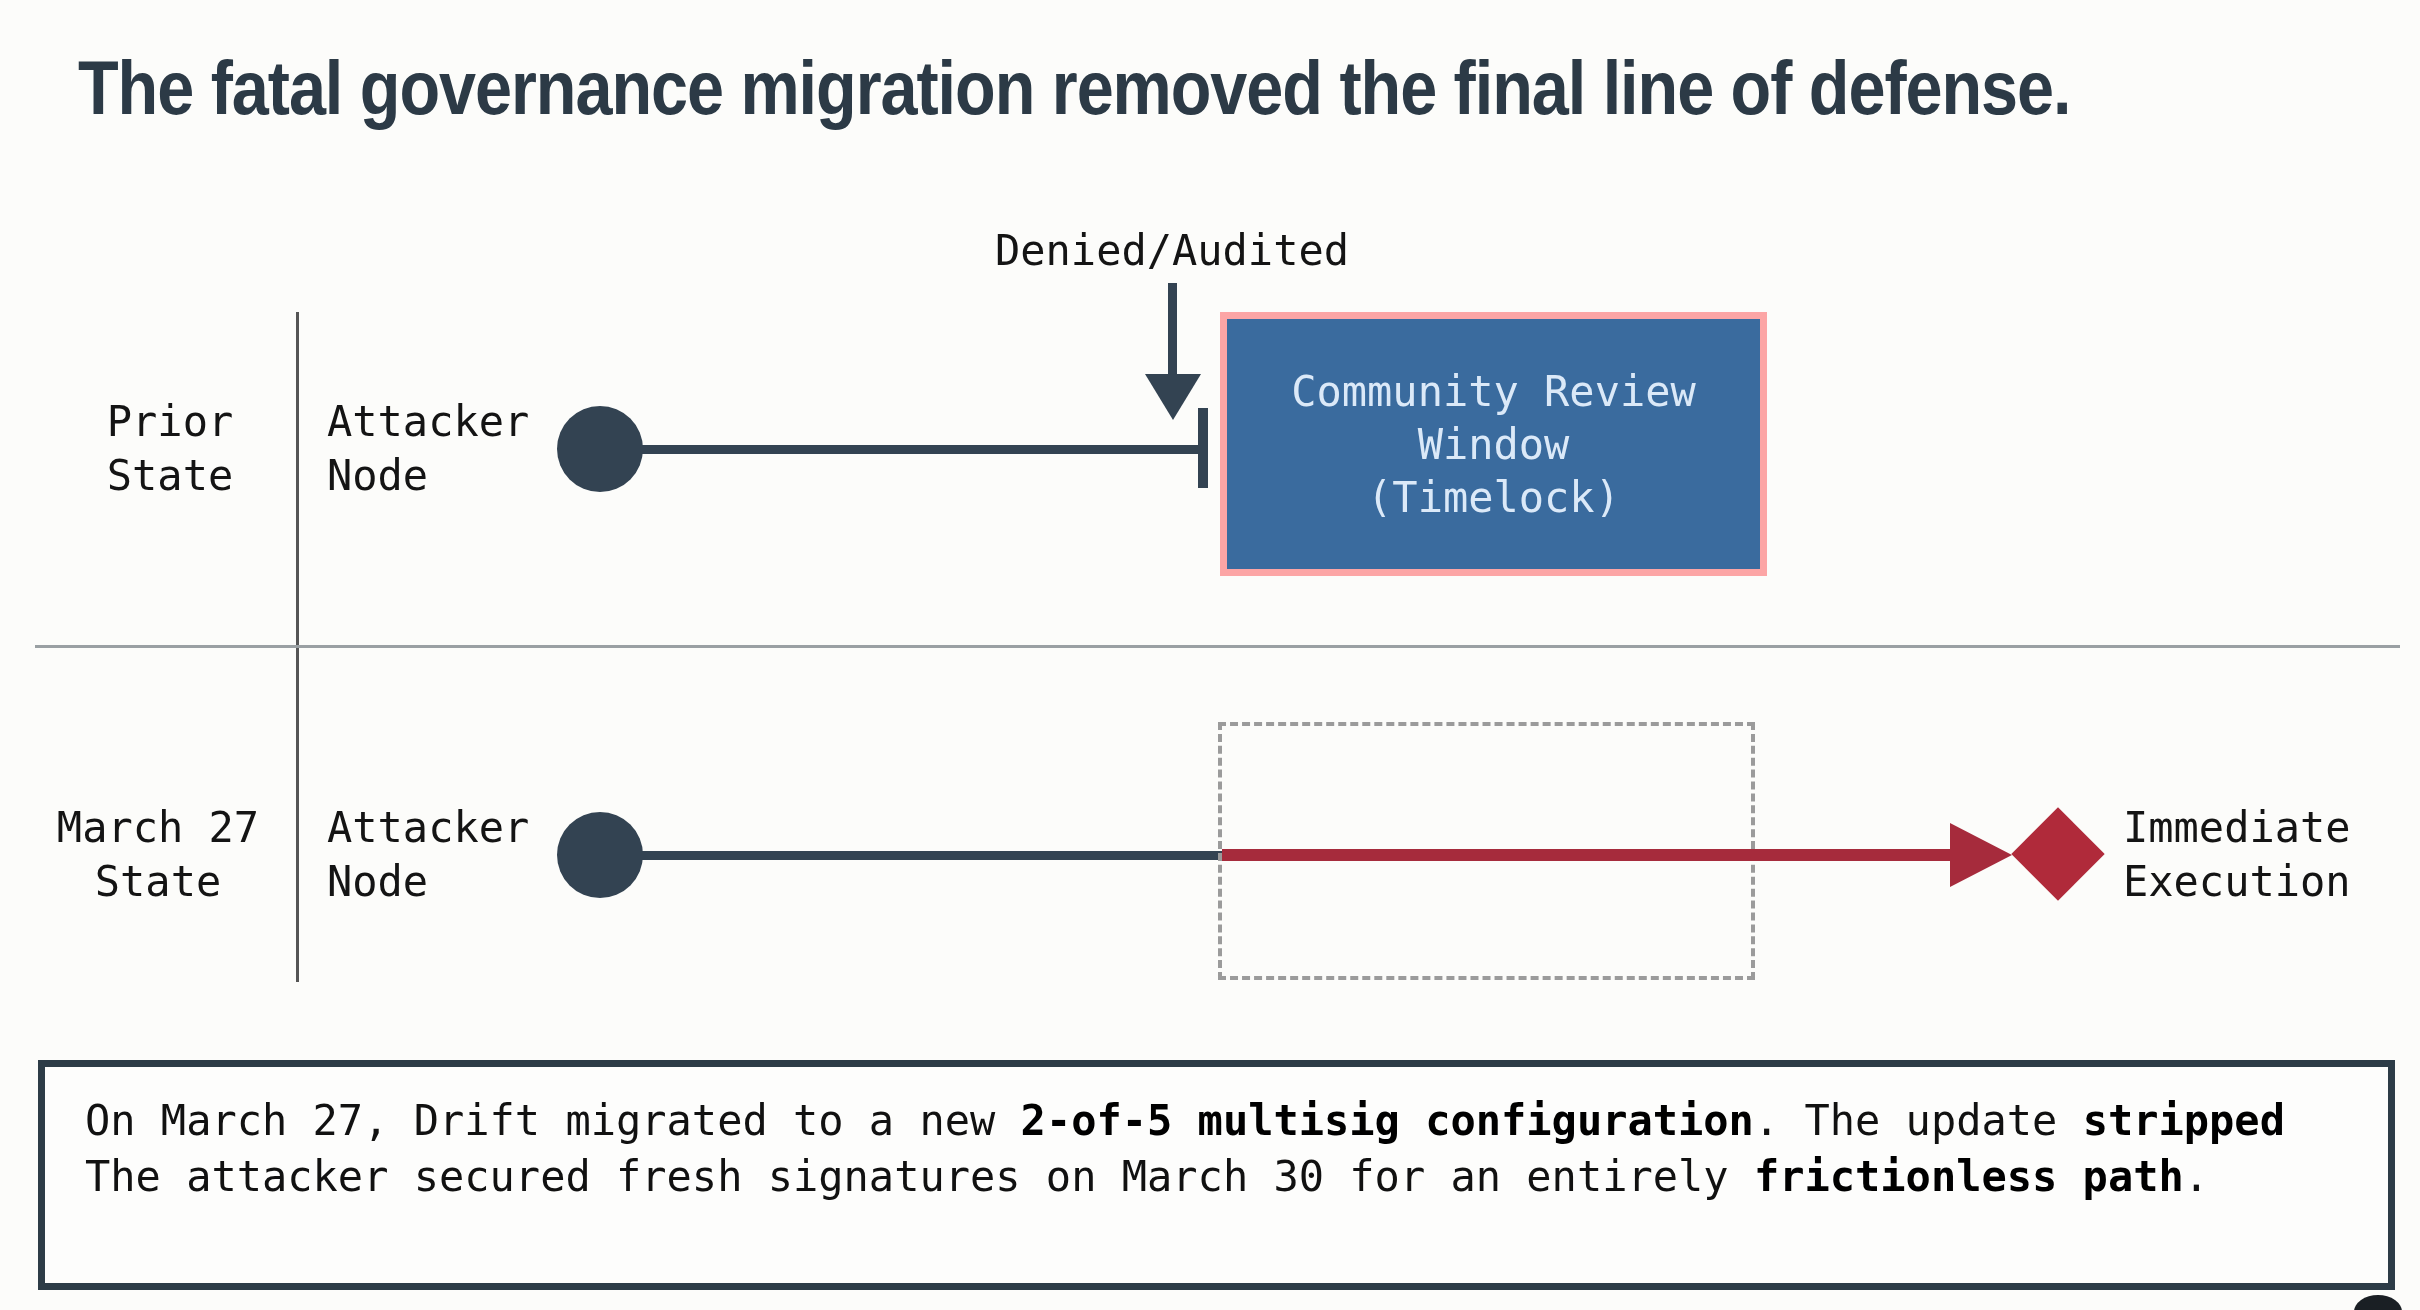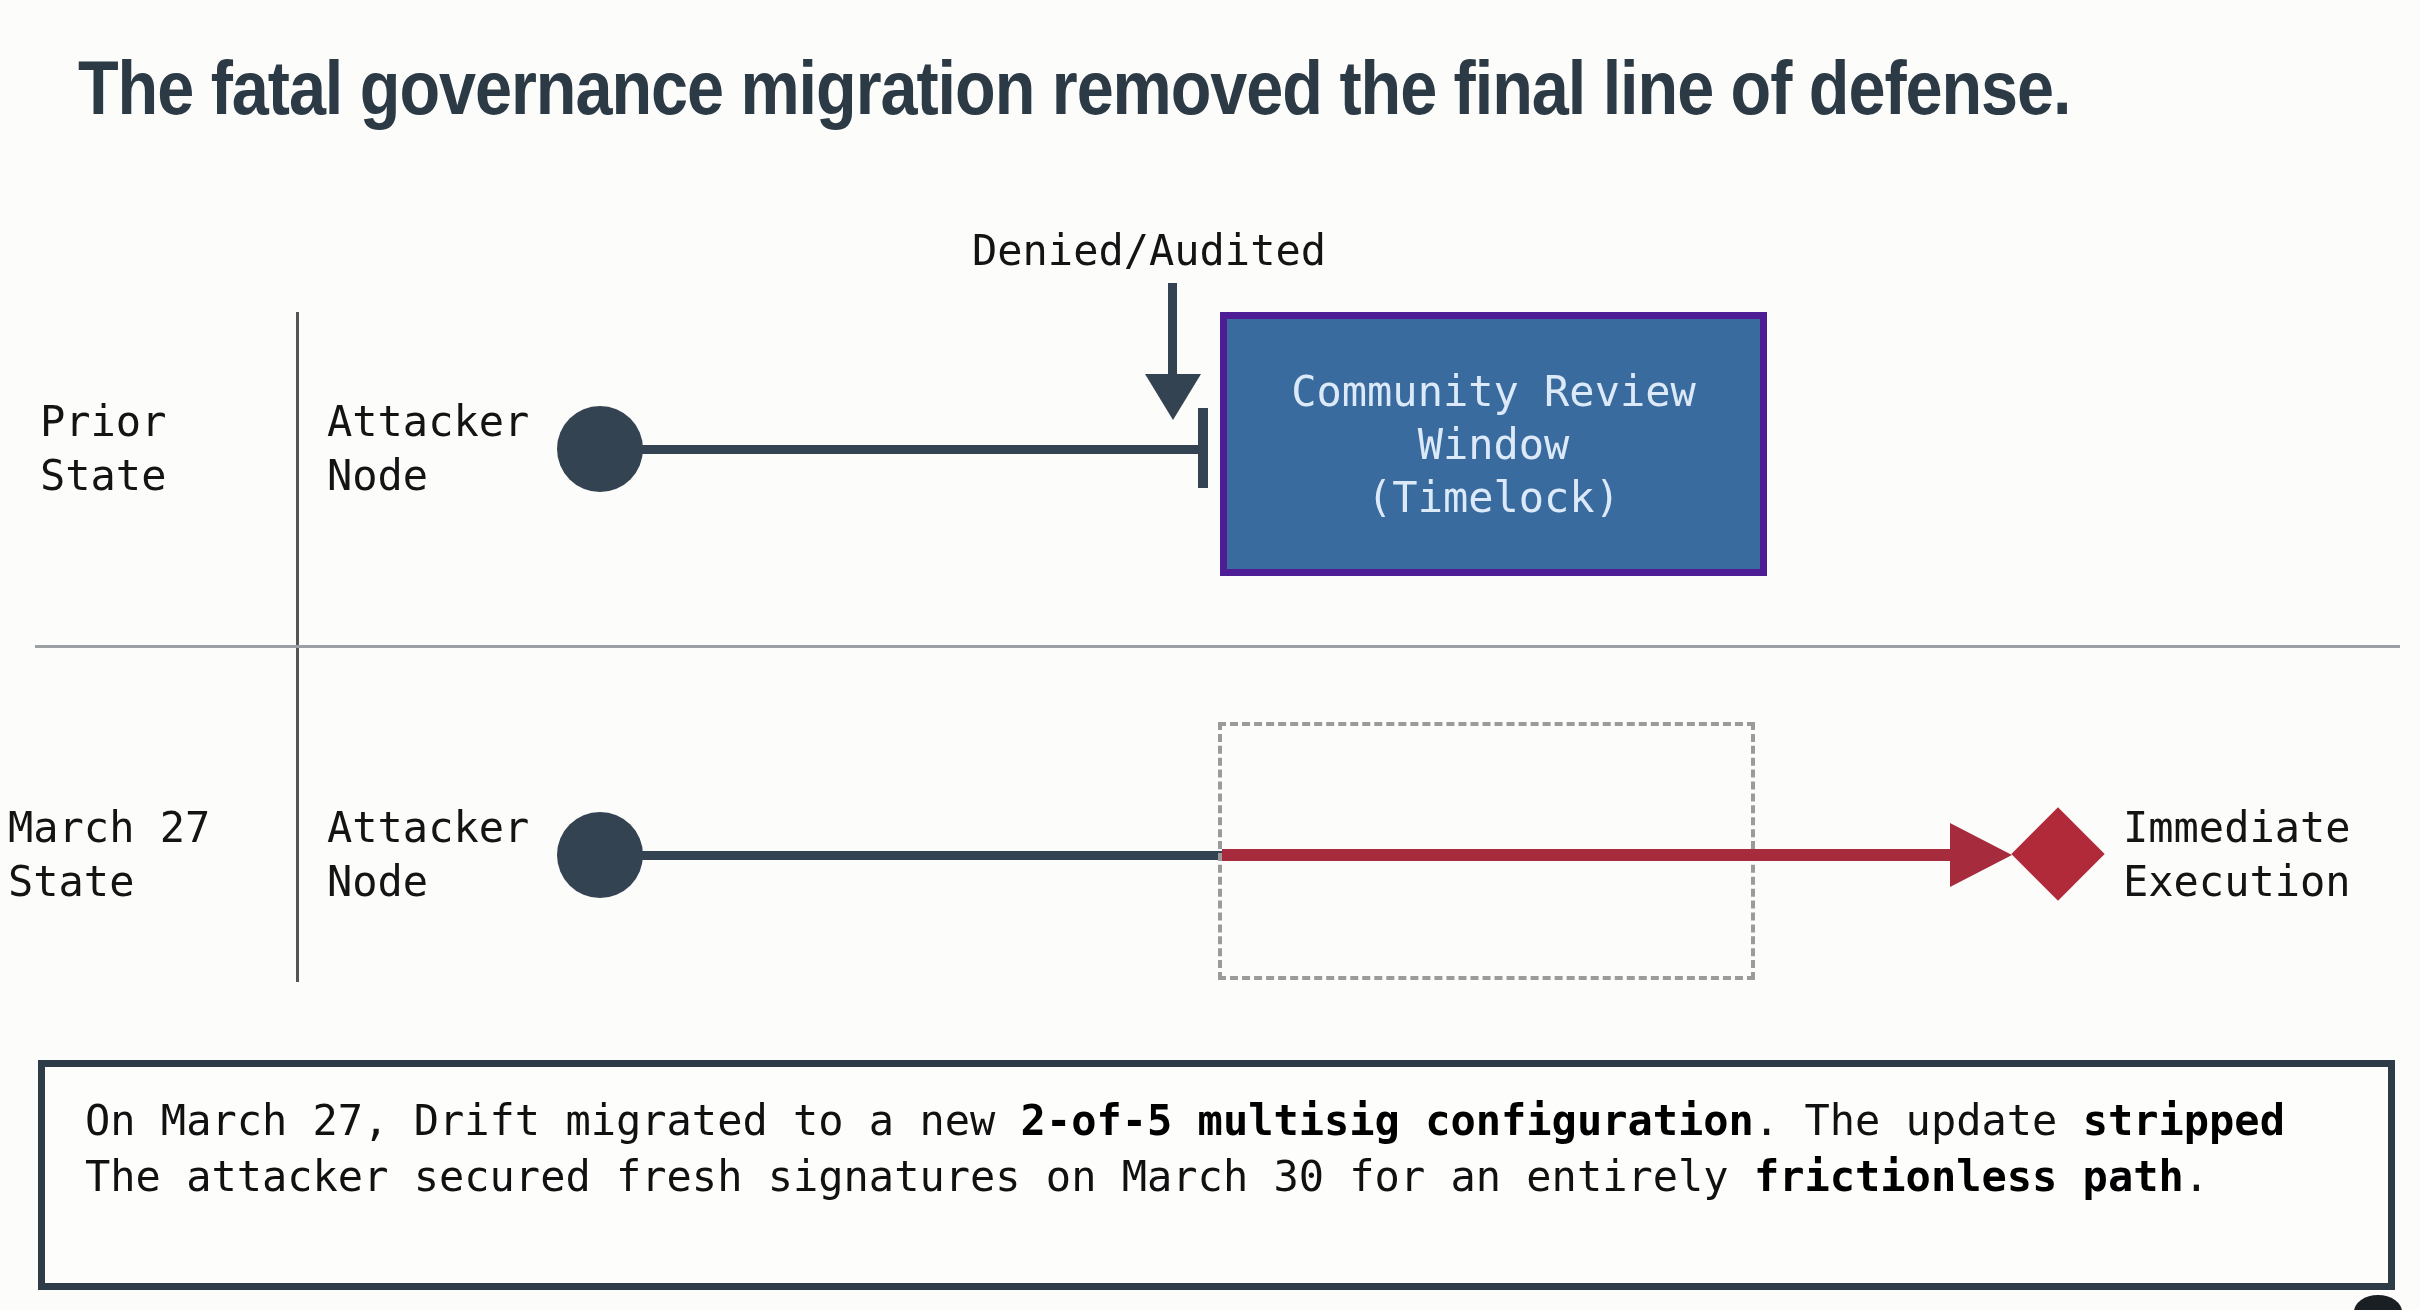--- a/index.html
+++ b/index.html
@@ -21,41 +21,41 @@
     color:#2c3a46;white-space:nowrap;
     transform:scale(1.04,1.18);transform-origin:left top;
   }
 
   
   .v-axis{position:absolute;left:296px;top:312px;width:3px;height:670px;background:#555555;}
   .h-divider{position:absolute;left:35px;top:645px;width:2365px;height:3px;background:#9aa0a3;}
 
   
   .mono-label{position:absolute;font-size:42px;line-height:54px;white-space:pre;color:#141414;}
-  .center{text-align:left;}
+  .center{text-align:center;}
   .right{}
 
   
   .node{position:absolute;width:86px;height:86px;border-radius:50%;background:#334352;}
   .hline-dark{position:absolute;height:9px;background:#334352;}
   .hline-red{position:absolute;height:12px;background:#a62b3c;}
   .tbar{position:absolute;left:1198px;top:408px;width:10px;height:80px;background:#334352;}
 
   
   .arrow-shaft{position:absolute;left:1168px;top:283px;width:9px;height:93px;background:#334352;}
   .arrow-head-down{
     position:absolute;left:1145px;top:374px;width:0;height:0;
     border-left:28px solid transparent;border-right:28px solid transparent;
     border-top:46px solid #334352;
   }
 
   
   .timelock-box{
     position:absolute;left:1220px;top:312px;width:547px;height:264px;
-    box-sizing:border-box;border:7px solid #4c1d95;background:#3a6b9e;
+    box-sizing:border-box;border:7px solid #fca5a5;background:#3a6b9e;
     display:flex;flex-direction:column;align-items:center;justify-content:center;
     color:#dbe9f8;font-size:42px;line-height:53px;text-align:center;
   }
 
   
   .dashed-box{
     position:absolute;left:1218px;top:722px;width:537px;height:258px;
     box-sizing:border-box;border:4px dashed #9b9b9b;background:transparent;
   }
 

